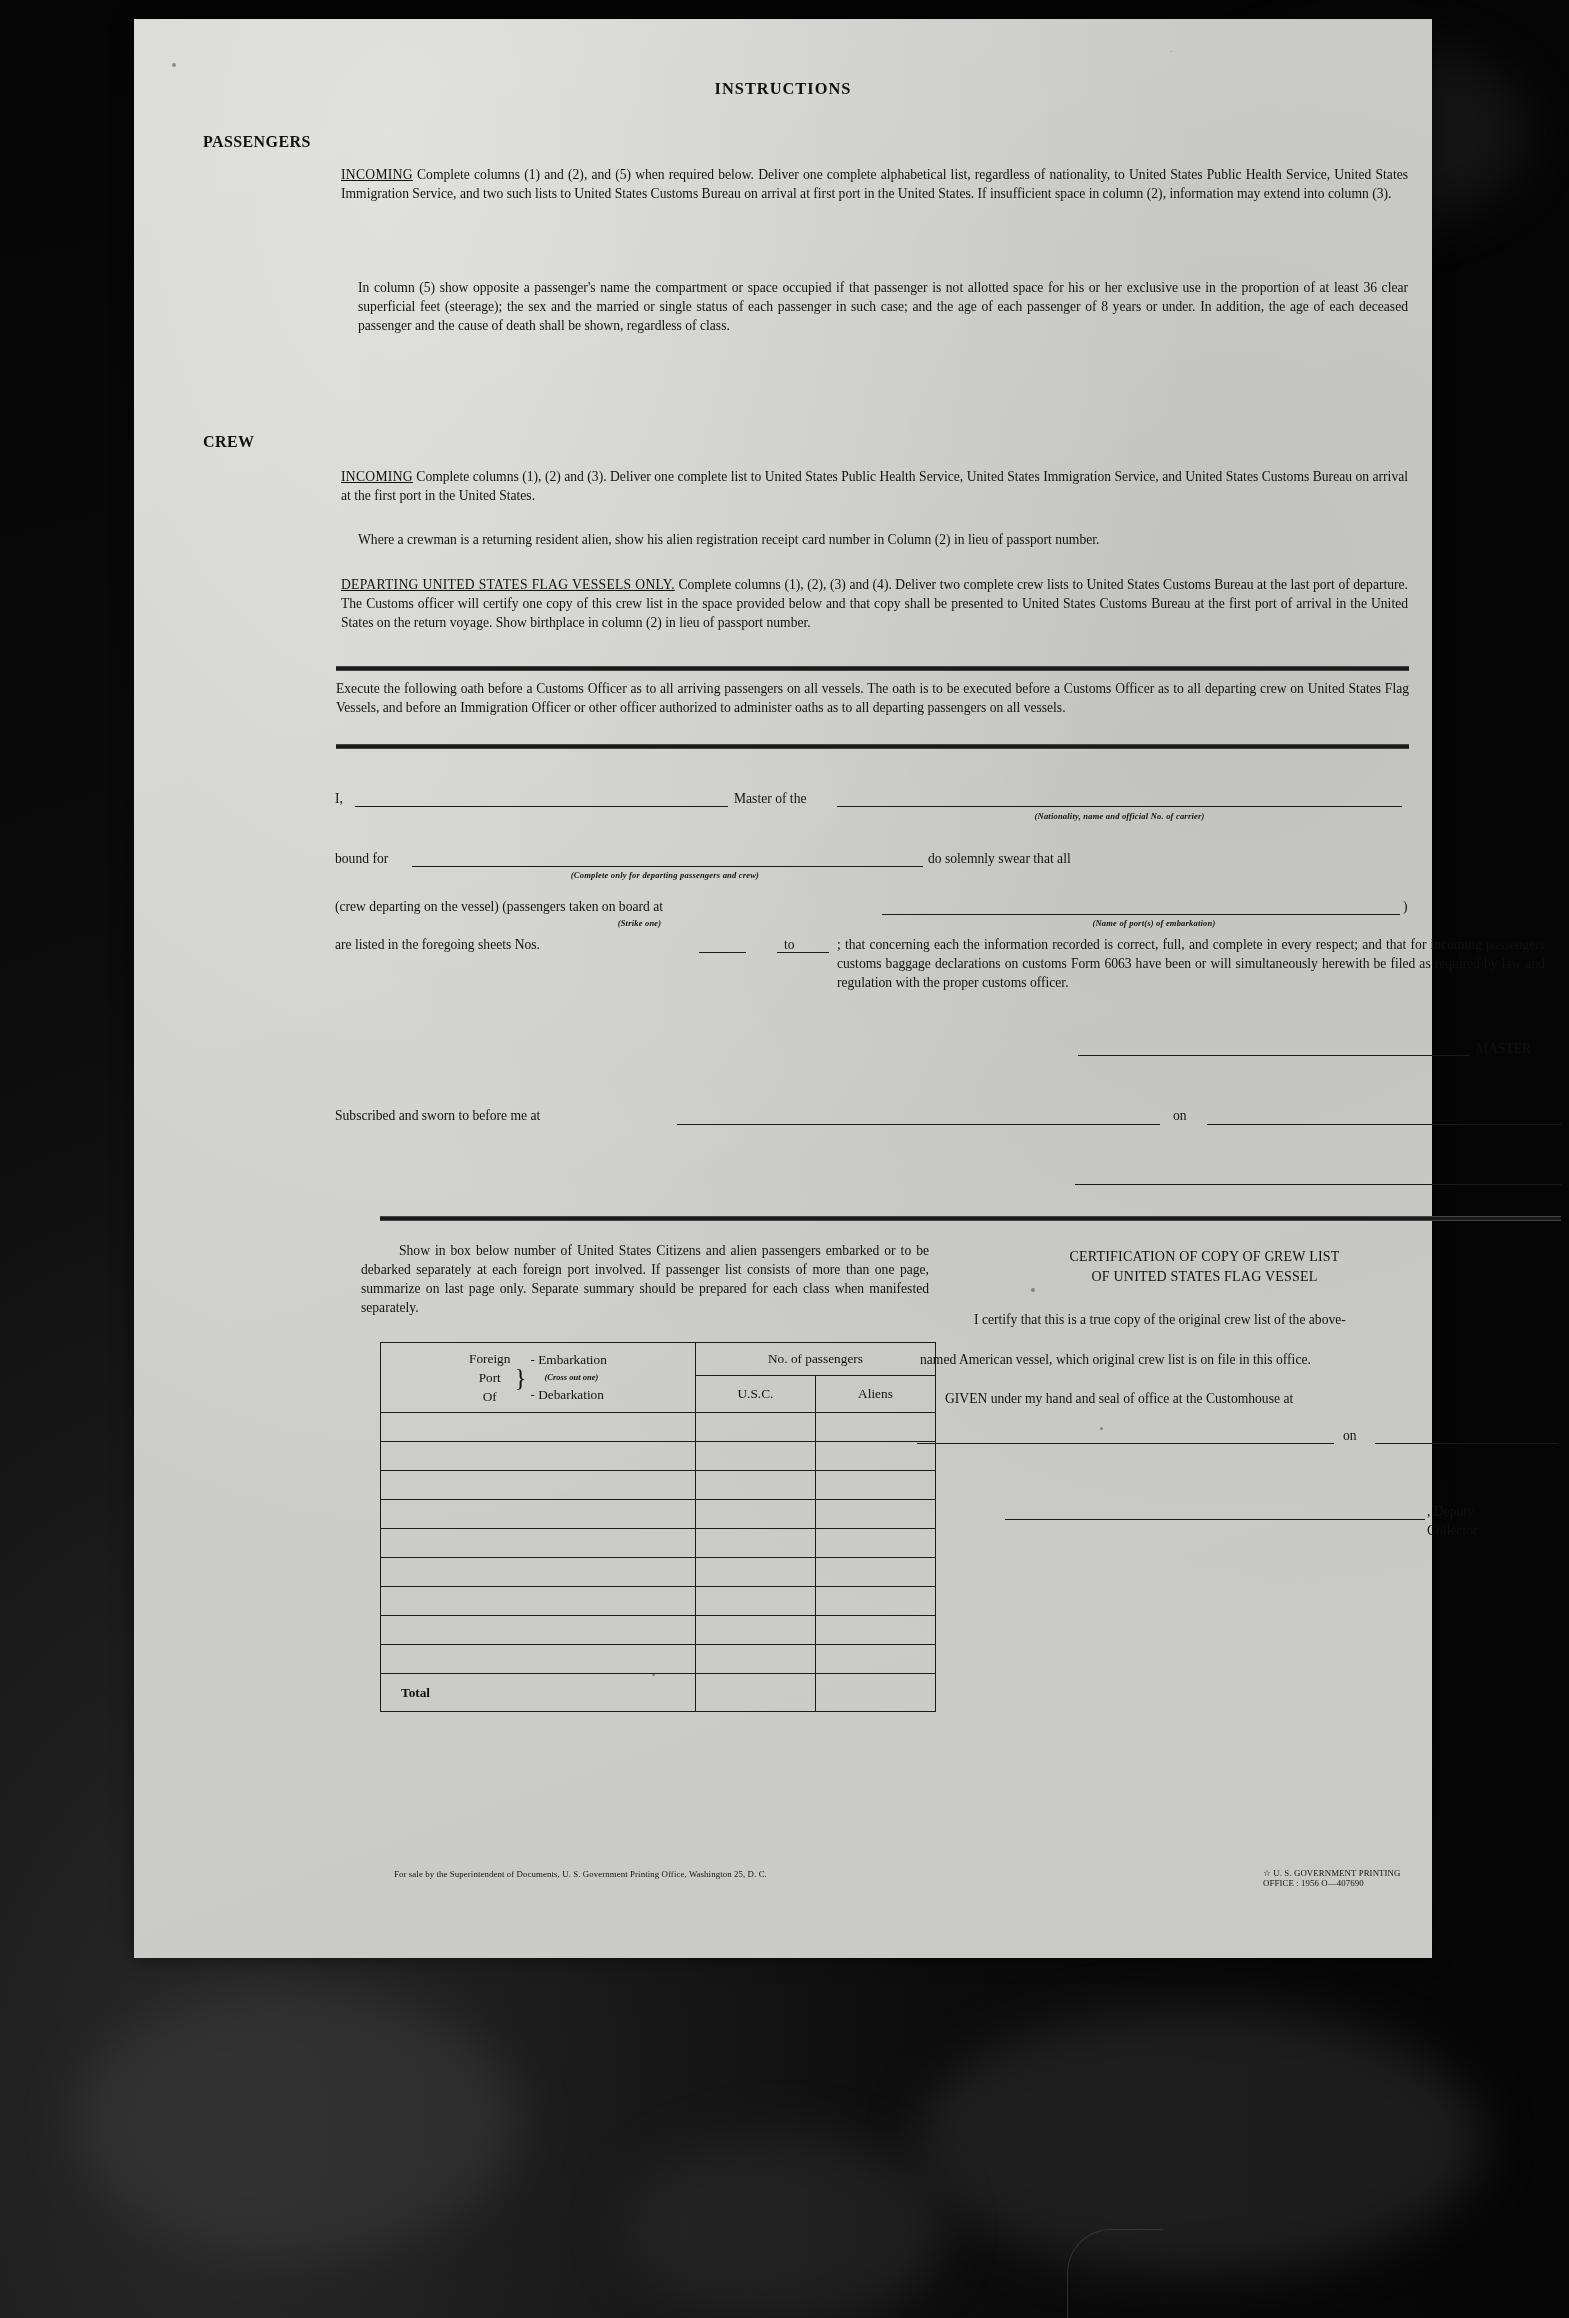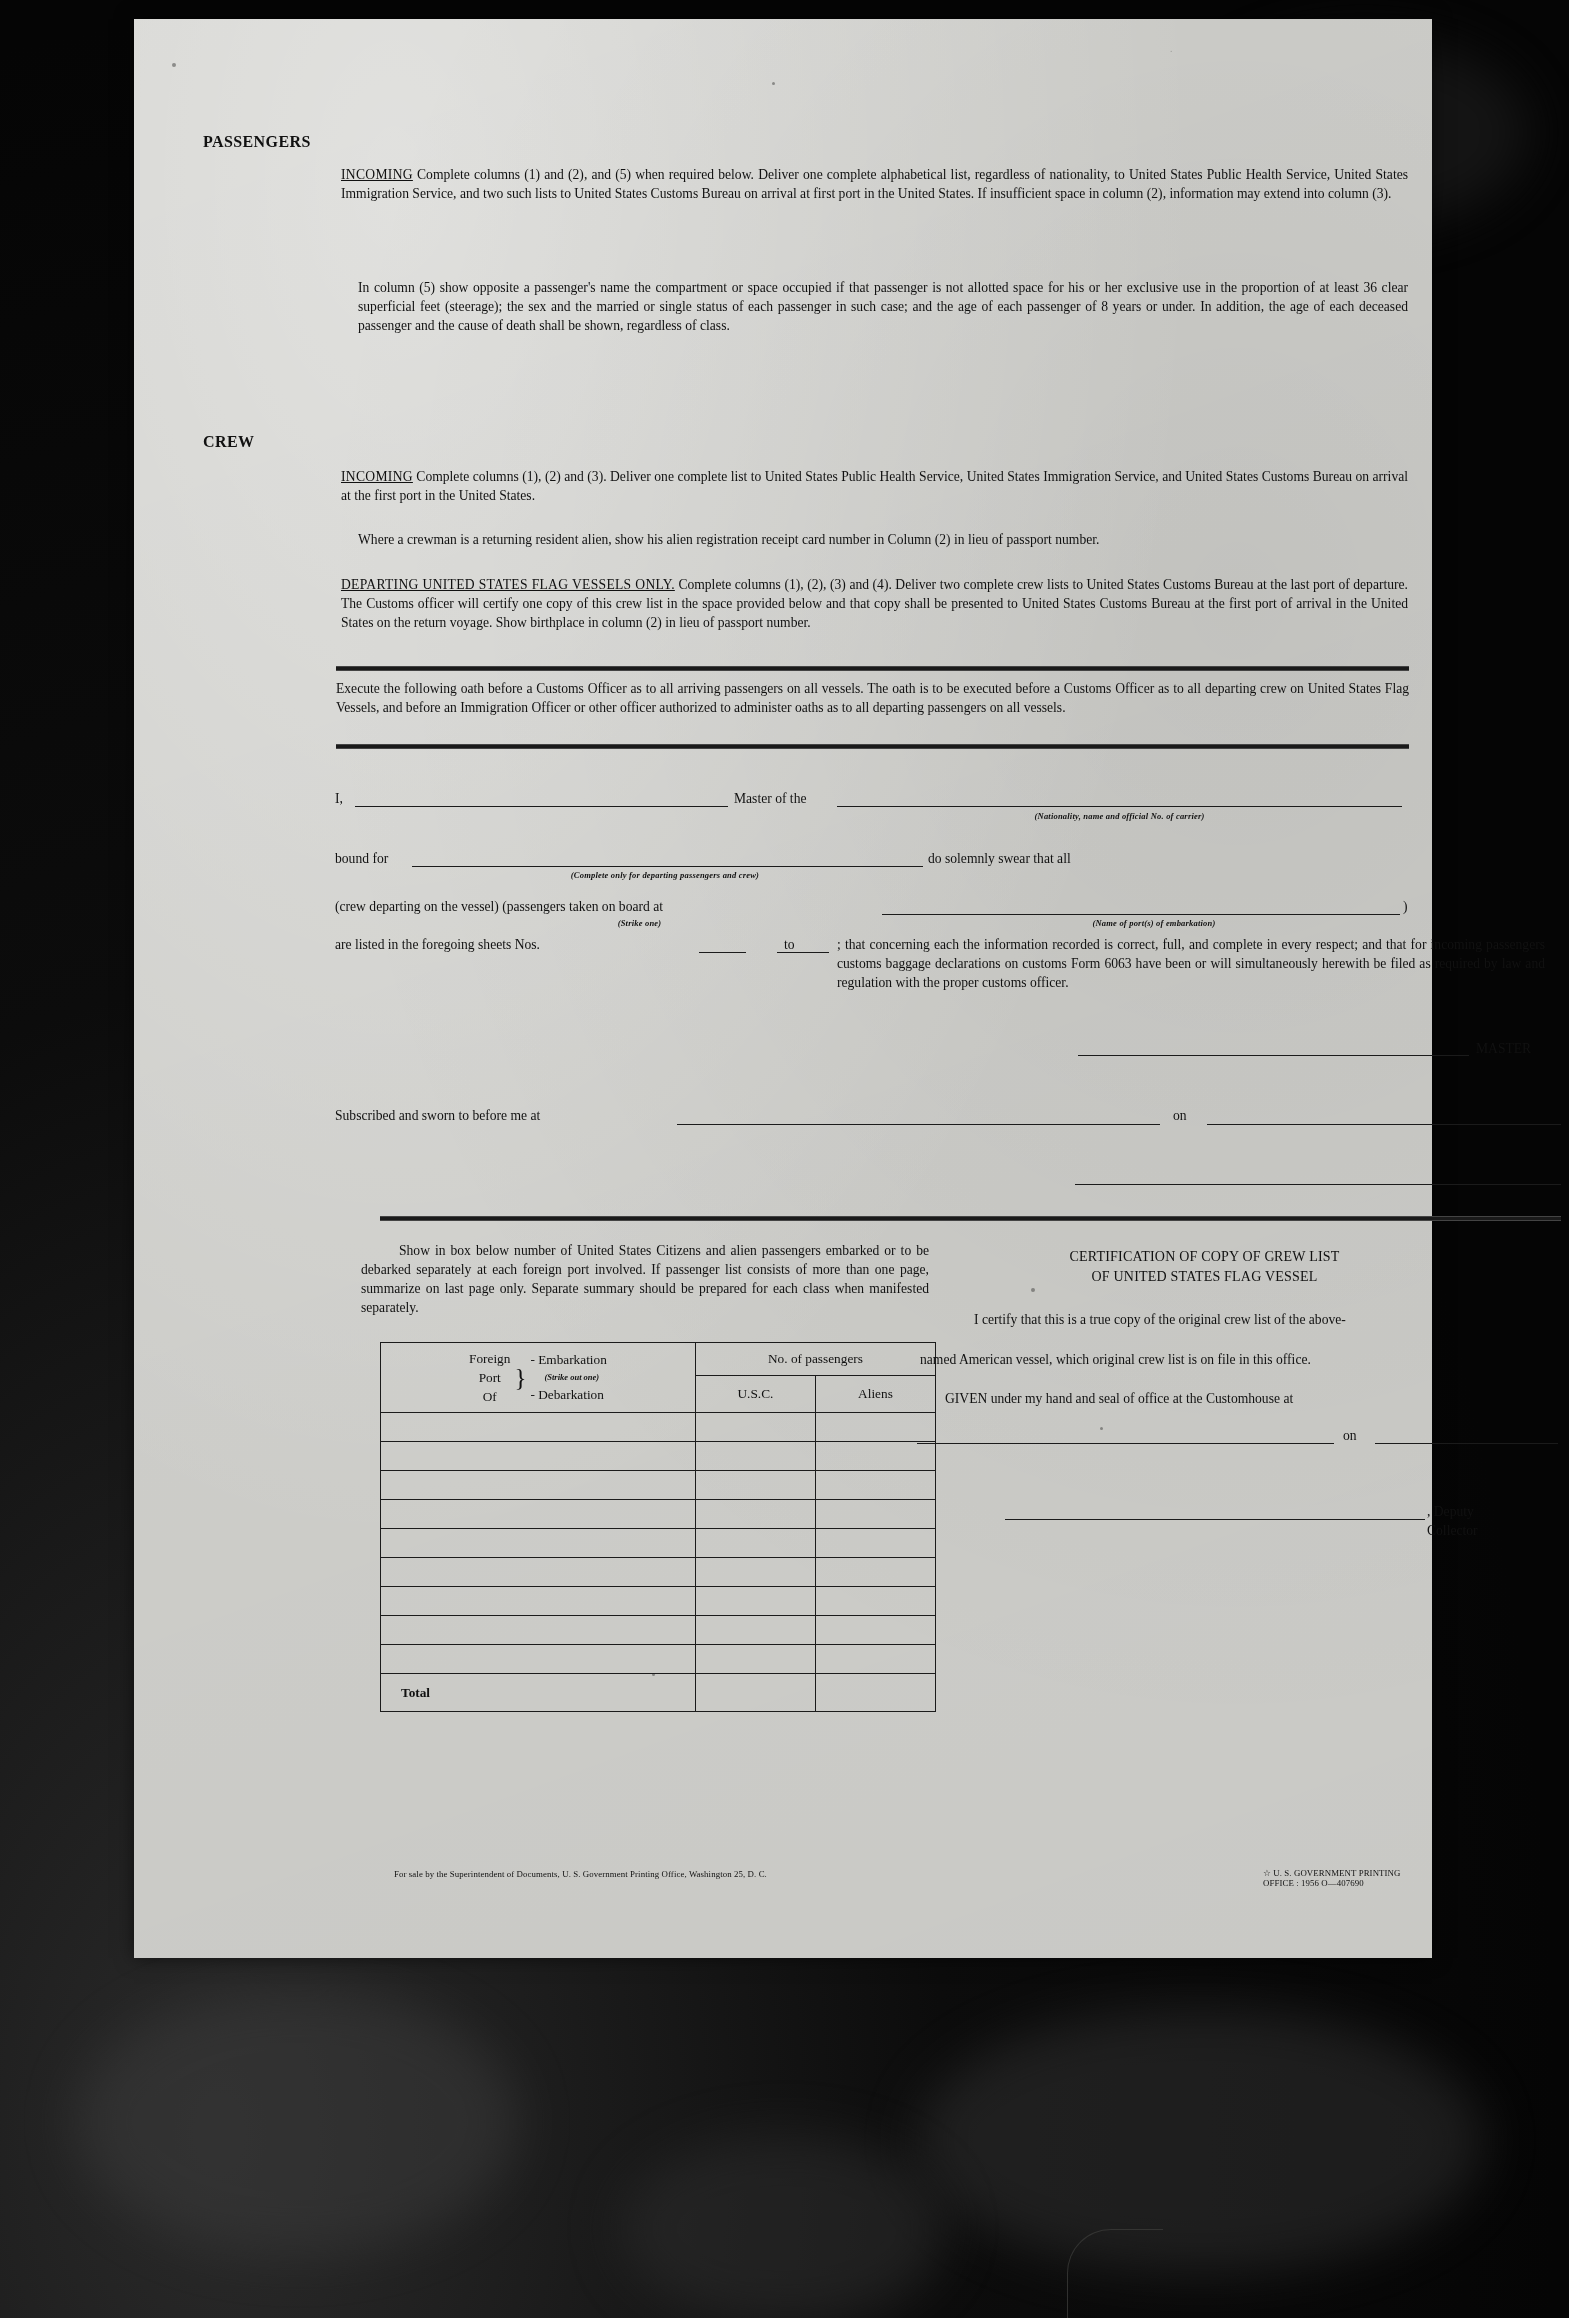--- a/index.html
+++ b/index.html
@@ -184,20 +184,21 @@
   <div class="paper">
 
     <div class="ghost" style="left:1036px;top:25px;">.</div>
     <div class="speck" style="left:38px;top:44px;width:3.8px;height:3.8px;"></div>
     <div class="speck" style="left:638px;top:63px;width:3.2px;height:3.2px;"></div>
     <div class="speck" style="left:897px;top:1269px;width:3.8px;height:3.8px;"></div>
     <div class="speck" style="left:966px;top:1408px;width:3.2px;height:3.2px;"></div>
     <div class="speck" style="left:1137px;top:1238px;width:3.2px;height:3.2px;"></div>
     <div class="speck" style="left:518px;top:1654px;width:3.2px;height:3.2px;"></div>
 
+    <div class="hdr" style="top:60px;">INSTRUCTIONS</div>
 
     <div class="sechead" style="left:69px;top:114px;">PASSENGERS</div>
 
     <div class="para" style="left:207px;top:146px;width:1067px;">
       <span class="lead">INCOMING</span>
       <span>Complete columns (1) and (2), and (5) when required below.  Deliver one complete alphabetical list, regardless of nationality, to United States Public Health Service, United States Immigration Service, and two such lists to United States Customs Bureau on arrival at first port in the United States.  If insufficient space in column (2), information may extend into column (3).</span>
     </div>
 
     <div class="para" style="left:224px;top:259px;width:1050px;">
       <span>In column (5) show opposite a passenger's name the compartment or space occupied if that passenger is not allotted space for his or her exclusive use in the proportion of at least 36 clear superficial feet (steerage); the sex and the married or single status of each passenger in such case; and the age of each passenger of 8 years or under.  In addition, the age of each deceased passenger and the cause of death shall be shown, regardless of class.</span>
@@ -269,21 +270,21 @@
         <th class="hcell" rowspan="2" style="width:316px;height:69px;">
           <div style="display:flex;align-items:center;justify-content:center;gap:4px;">
             <div style="text-align:center;line-height:19px;">
               <div>Foreign</div>
               <div>Port</div>
               <div>Of</div>
             </div>
             <div style="font-size:25px;line-height:21.5px;">}</div>
             <div style="text-align:left;line-height:17.7px;">
               <div>- Embarkation</div>
-              <div class="strike-note" style="position:static;margin-left:14px;">(Strike out one)</div>
+              <div class="strike-note" style="position:static;margin-left:14px;">(Cross out one)</div>
               <div>- Debarkation</div>
             </div>
           </div>
         </th>
         <th class="hcell" colspan="2" style="height:30px;">No. of passengers</th>
       </tr>
       <tr>
         <th class="hcell" style="width:120px;height:33px;">U.S.C.</th>
         <th class="hcell" style="width:120px;height:33px;">Aliens</th>
       </tr>

